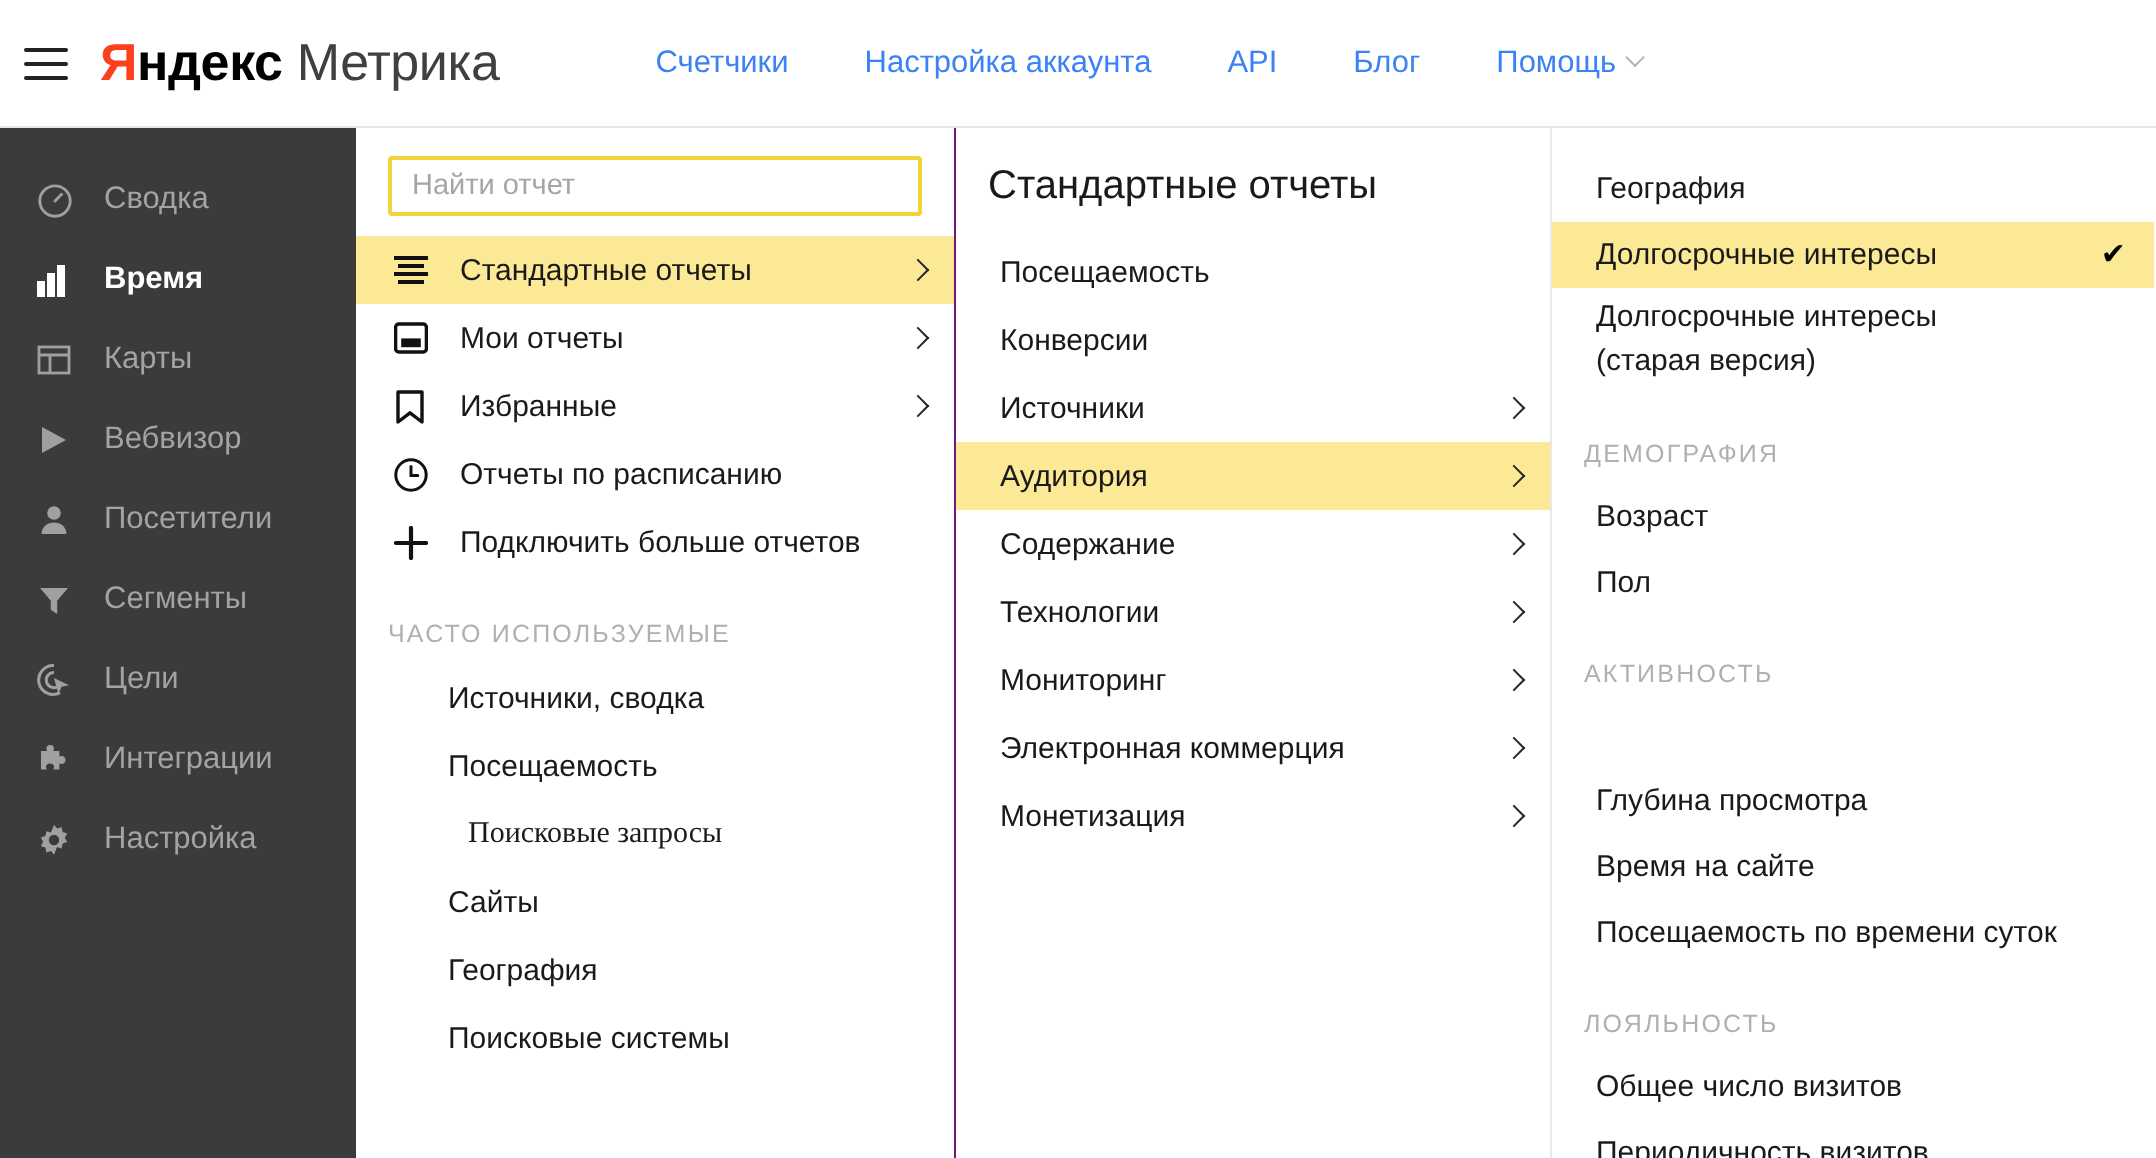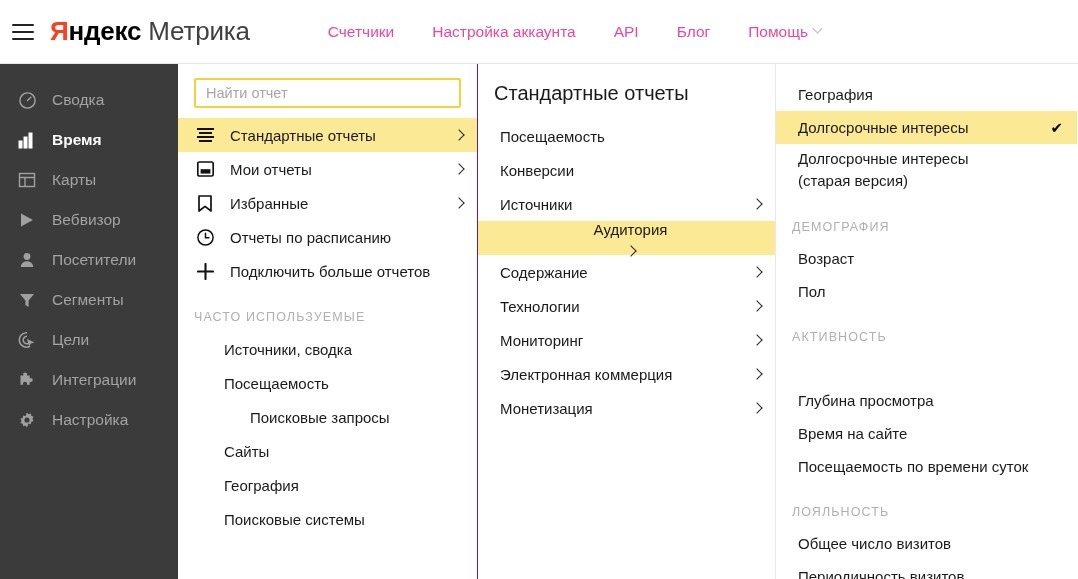--- a/index.html
+++ b/index.html
@@ -41,21 +41,21 @@
   .brand .yx { color: #000; font-weight: 700; }
   .brand .yx .red { color: #fc3f1d; }
   .brand .metrika { color: #404040; font-weight: 400; }
 
   .topnav {
     display: flex; align-items: center;
     margin-left: 78px;
     gap: 38px;
   }
   .topnav a {
-    color: #ec4899;
+    color: #3b82f6;
     font-size: 15.5px;
     text-decoration: none;
     white-space: nowrap;
     display: inline-flex; align-items: center; gap: 6px;
     cursor: pointer;
   }
   .chev-down {
     display: inline-block;
     width: 7px; height: 7px;
     border-right: 1.6px solid #b3b3b8;
@@ -372,21 +372,21 @@
       </div>
 
       <div class="group-title">ЧАСТО ИСПОЛЬЗУЕМЫЕ</div>
 
       <div class="row" style="padding-left:46px;">
         <span class="label">Источники, сводка</span>
       </div>
       <div class="row" style="padding-left:46px;">
         <span class="label">Посещаемость</span>
       </div>
-      <div class="row" style="padding-left:72px;">
+      <div class="row" style="padding-left:56px;font-family:Liberation Serif, serif;">
         <span class="label">Поисковые запросы</span>
       </div>
       <div class="row" style="padding-left:46px;">
         <span class="label">Сайты</span>
       </div>
       <div class="row" style="padding-left:46px;">
         <span class="label">География</span>
       </div>
       <div class="row" style="padding-left:46px;">
         <span class="label">Поисковые системы</span>
@@ -405,21 +405,21 @@
 
         <div class="row" style="padding-left:22px;">
           <span class="label">Конверсии</span>
         </div>
 
         <div class="row" style="padding-left:22px;">
           <span class="label">Источники</span>
           <span class="chev-right"></span>
         </div>
 
-        <div class="row hl" style="padding-left:22px;flex-direction:column;">
+        <div class="row hl" style="padding-left:22px;">
           <span class="label">Аудитория</span>
           <span class="chev-right"></span>
         </div>
 
         <div class="row" style="padding-left:22px;">
           <span class="label">Содержание</span>
           <span class="chev-right"></span>
         </div>
 
         <div class="row" style="padding-left:22px;">

